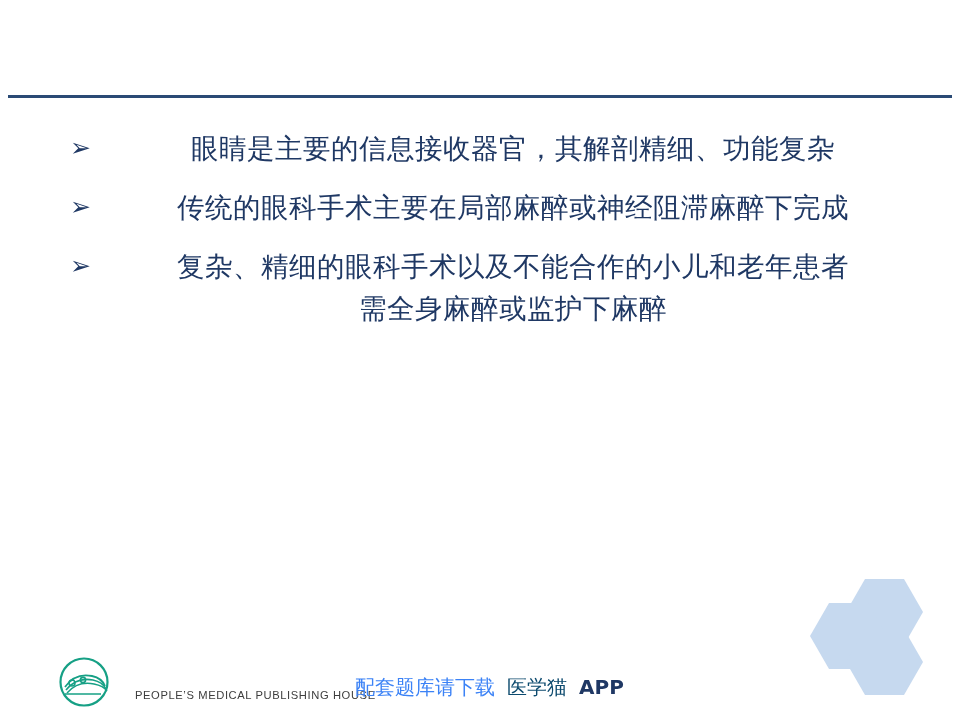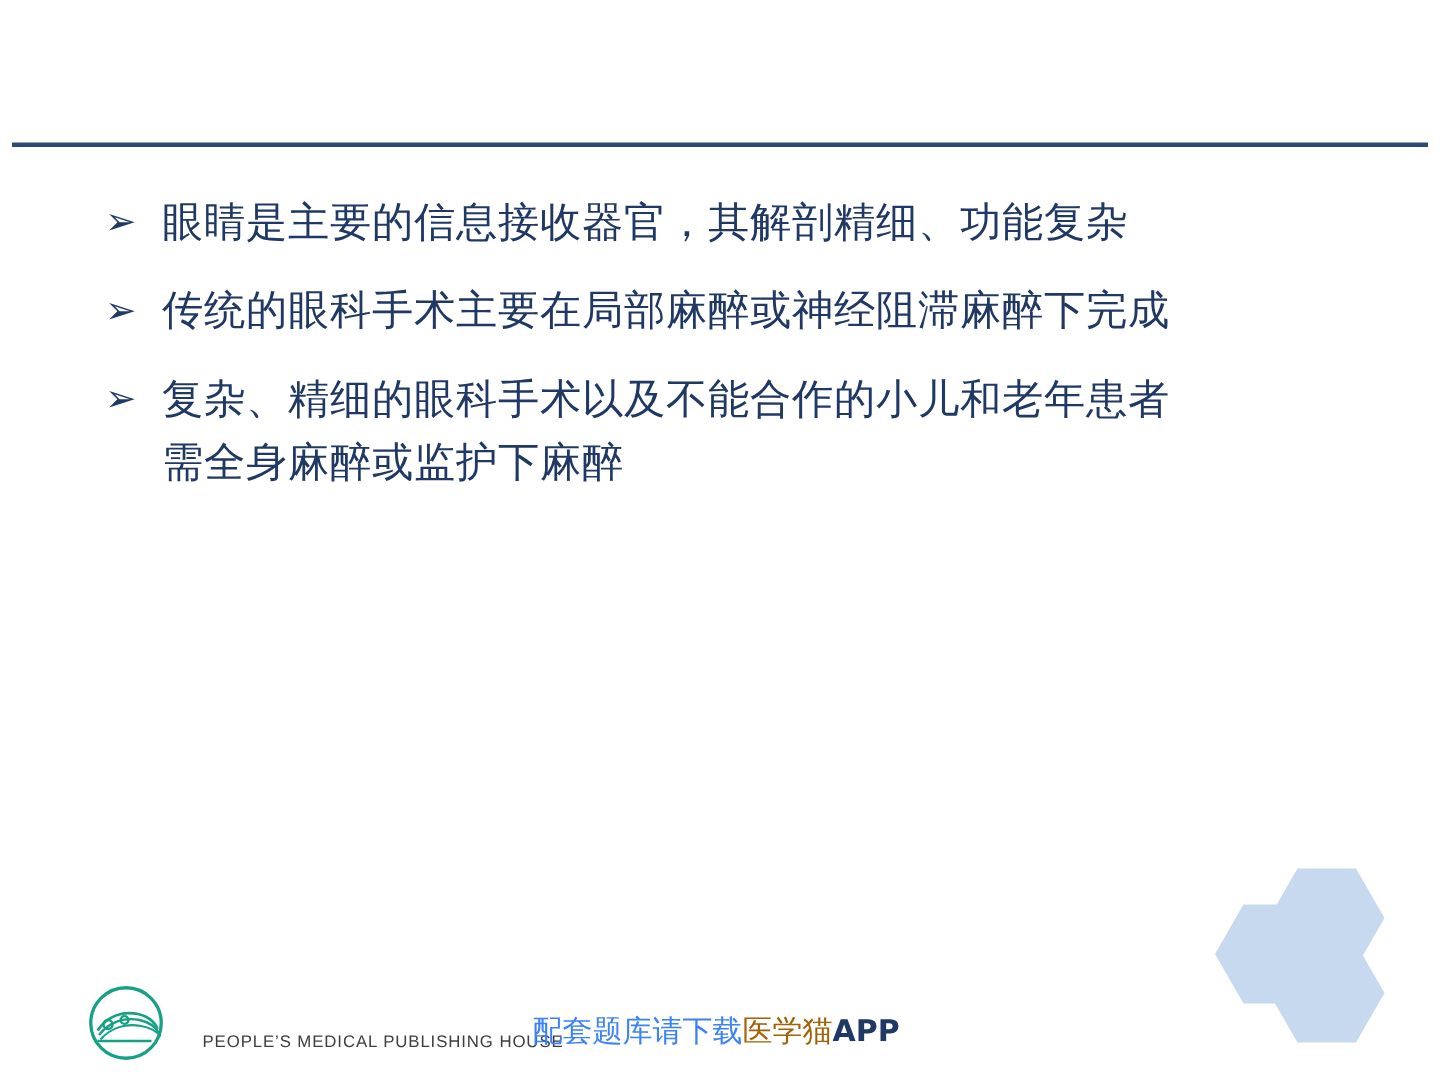--- a/index.html
+++ b/index.html
@@ -91,20 +91,21 @@
     box-sizing: border-box;
   }
   .bullet-text {
     flex: 1 1 auto;
     color: #1f3864;
     font-family: "DejaVu Serif", "Liberation Serif", serif;
     font-size: 27.5px;
     line-height: 42px;
     letter-spacing: 0.5px;
     white-space: pre-line;
+    text-align: center;
   }
 
   
   #deco-hexes {
     position: absolute;
     left: 808px;
     top: 570px;
     width: 128px;
     height: 128px;
   }
@@ -149,21 +150,21 @@
     position: absolute;
     left: 355px;
     top: 672px;
     height: 30px;
     line-height: 30px;
     font-family: "DejaVu Sans", "Liberation Sans", sans-serif;
     font-size: 20px;
     white-space: nowrap;
   }
   .promo-cn   { color: #3b82f6; font-family: Liberation Mono, monospace; }
-  .promo-red  { color: #a16207; margin: 0 0; }
+  .promo-red  { color: #0c4a6e; margin: 0 12px; }
   .promo-app  { color: #1f3864; font-weight: bold; }
 </style>
 </head>
 <body>
 
 <div id="slide">
 
   <div id="header-bottom-rule"></div>
 
   <div id="bullet-list">

